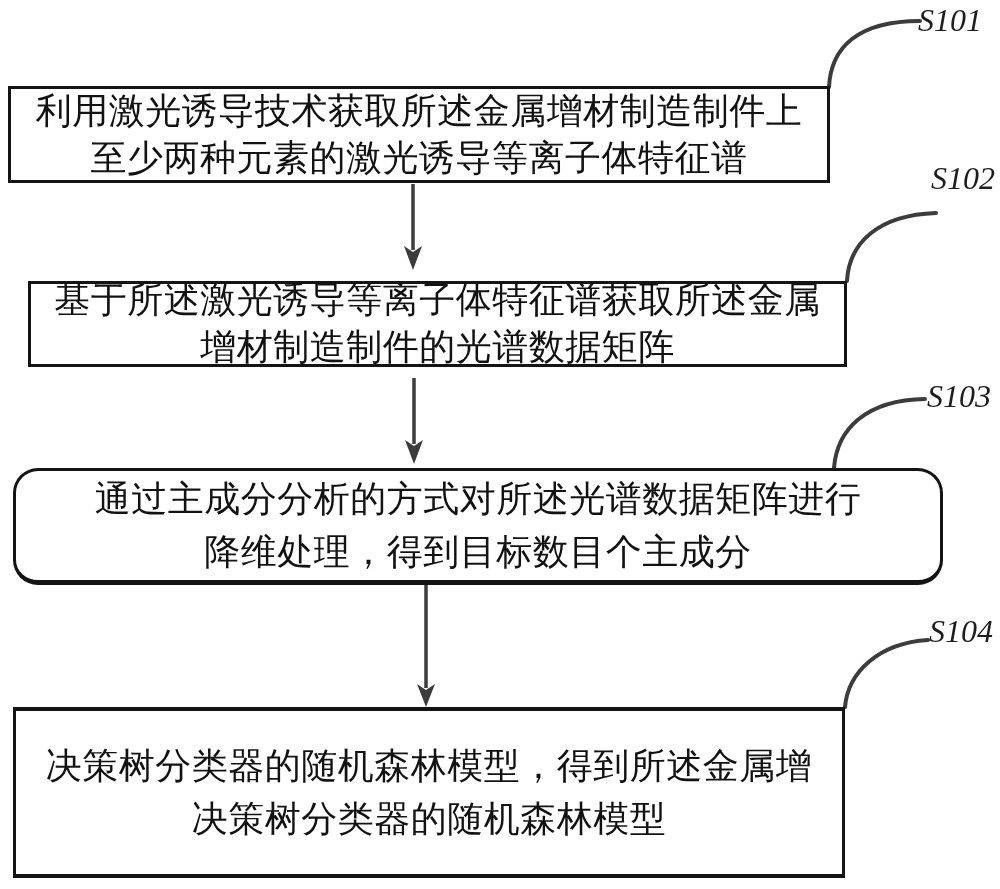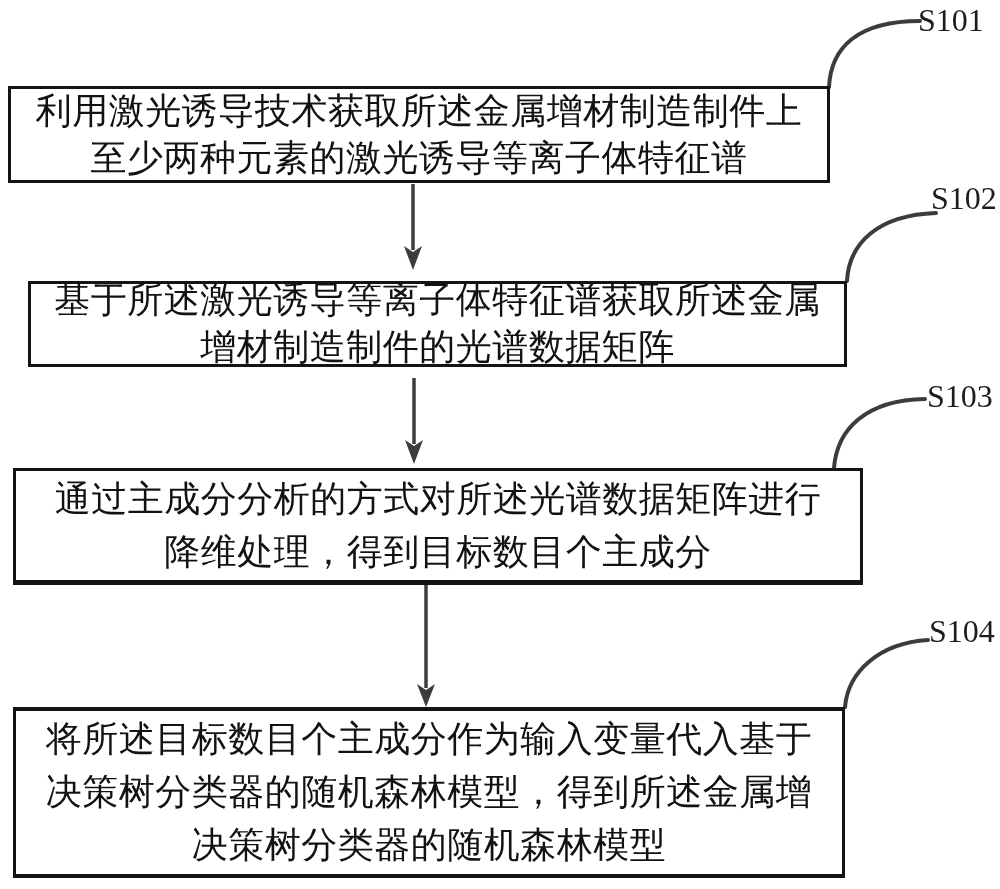--- a/index.html
+++ b/index.html
@@ -44,39 +44,40 @@
     position: absolute;
     background: var(--bg);
     border: 3px solid var(--border);
     display: flex;
     flex-direction: column;
     justify-content: center;
     align-items: center;
   }
   .box-1 { left: 8px;  top: 86px;  width: 822px; height: 97px; }
   .box-2 { left: 28px; top: 281px; width: 819px; height: 86px; }
-  .box-3 { left: 13px; top: 468px; width: 850px; height: 117px; border-bottom-width: 5px; }
+  .box-3 { left: 13px; top: 468px; width: 930px; height: 117px; border-bottom-width: 5px; border-radius: 25px; }
   .box-4 { left: 13px; top: 707px; width: 832px; height: 171px; border-top-width: 4px; border-bottom-width: 4px; }
   .txt-line {
     font-size: 36px;
     line-height: 47px;
     letter-spacing: 0.5px;
     color: var(--text);
     white-space: nowrap;
     text-align: center;
   }
   .box-3 .txt-line, .box-4 .txt-line { line-height: 53px; }
   .step-label {
     position: absolute;
     font-size: 32px;
     color: var(--label);
     white-space: nowrap;
+    font-style: italic;
   }
   .label-1 { left: 918px; top: 2px; }
-  .label-2 { left: 931px; top: 180px; }
+  .label-2 { left: 931px; top: 160px; }
   .label-3 { left: 927px; top: 378px; }
   .label-4 { left: 929px; top: 613px; }
 </style>
 </head>
 <body>
 
 <div class="canvas">
 
   <svg class="connector-layer" viewBox="0 0 1000 889" aria-hidden="true">
 
@@ -102,21 +103,20 @@
     <div class="txt-line">基于所述激光诱导等离子体特征谱获取所述金属</div>
     <div class="txt-line">增材制造制件的光谱数据矩阵</div>
   </div>
 
   <div class="step-box box-3">
     <div class="txt-line">通过主成分分析的方式对所述光谱数据矩阵进行</div>
     <div class="txt-line">降维处理，得到目标数目个主成分</div>
   </div>
 
   <div class="step-box box-4">
-    <div class="txt-line">将所述目标数目个主成分作为输入变量代入基于</div>
     <div class="txt-line">决策树分类器的随机森林模型，得到所述金属增</div>
     <div class="txt-line">决策树分类器的随机森林模型</div>
   </div>
 
   <div class="step-label label-1">S101</div>
   <div class="step-label label-2">S102</div>
   <div class="step-label label-3">S103</div>
   <div class="step-label label-4">S104</div>
 
 </div>

